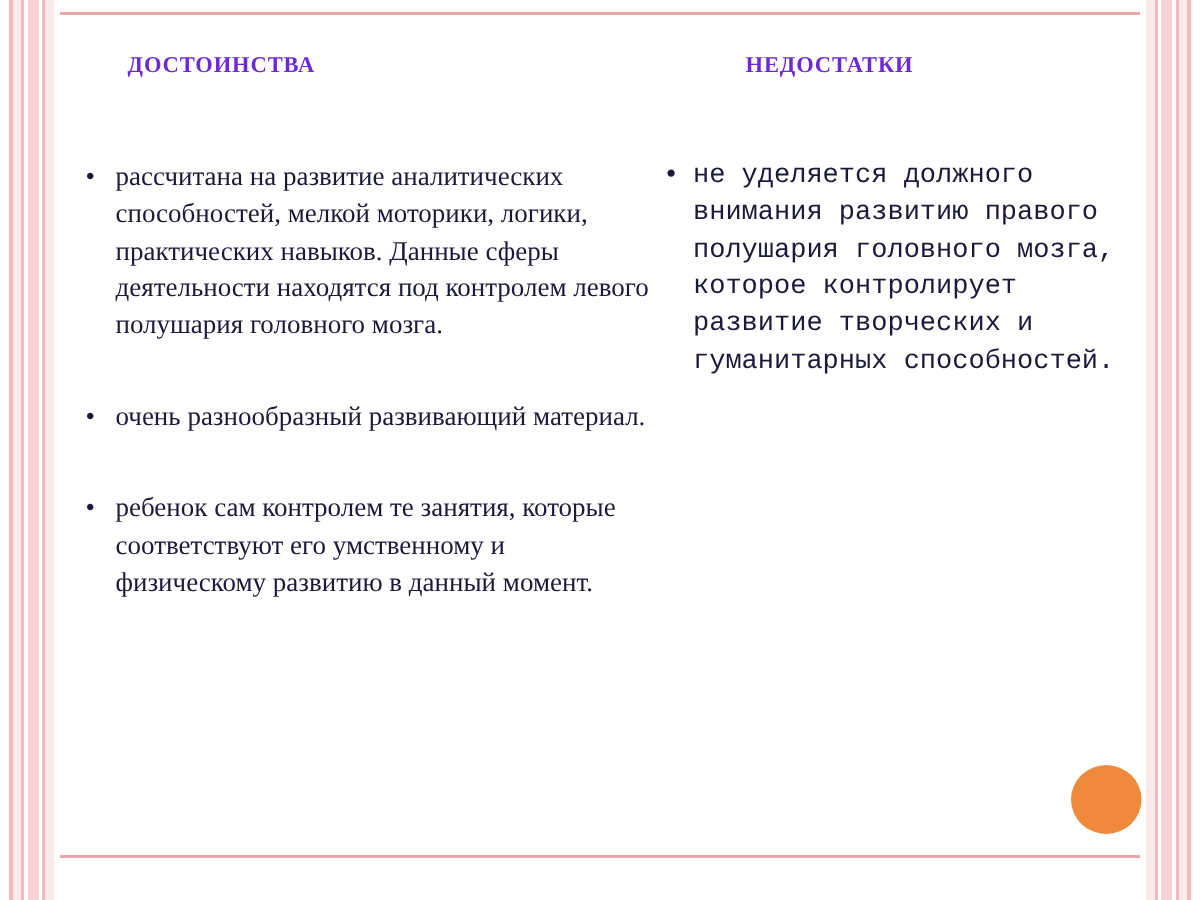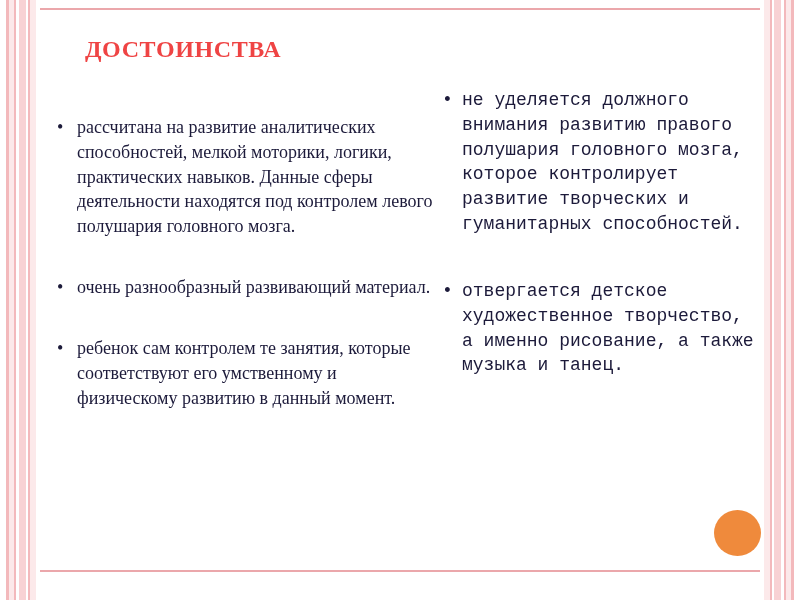--- a/index.html
+++ b/index.html
@@ -60,24 +60,24 @@
   .col {
     position: absolute;
     top: 36px;
     color: #1c1a3a;
   }
   .col.left { left: 55px; width: 378px; }
   .col.right { left: 440px; width: 320px; }
 
   .col-title {
     margin: 0;
-    font-size: 24px;
+    font-size: 15px;
     font-weight: bold;
     letter-spacing: 0.6px;
-    color: #ef4444;
+    color: #6d28d9;
   }
   .col.left .col-title { margin-left: 30px; }
   .col.right .col-title { margin-left: 57px; }
 
   ul.bullets {
     list-style: none;
     margin: 52px 0 0 0;
     padding: 0;
   }
   ul.bullets li {
@@ -109,19 +109,19 @@
   <div class="col left">
     <h2 class="col-title">ДОСТОИНСТВА</h2>
     <ul class="bullets">
       <li>рассчитана на развитие аналитических способностей, мелкой моторики, логики, практических навыков. Данные сферы деятельности находятся под контролем левого полушария головного мозга.</li>
       <li>очень разнообразный развивающий материал.</li>
       <li>ребенок сам контролем те занятия, которые соответствуют его умственному и физическому развитию в данный момент.</li>
     </ul>
   </div>
 
   <div class="col right">
+    <h2 class="col-title">НЕДОСТАТКИ</h2>
     <ul class="bullets">
       <li>не уделяется должного внимания развитию правого полушария головного мозга, которое контролирует развитие творческих и гуманитарных способностей.</li>
-      <li>отвергается детское художественное творчество, а именно рисование, а также музыка и танец.</li>
     </ul>
   </div>
 
 </div>
 
 </body></html>

